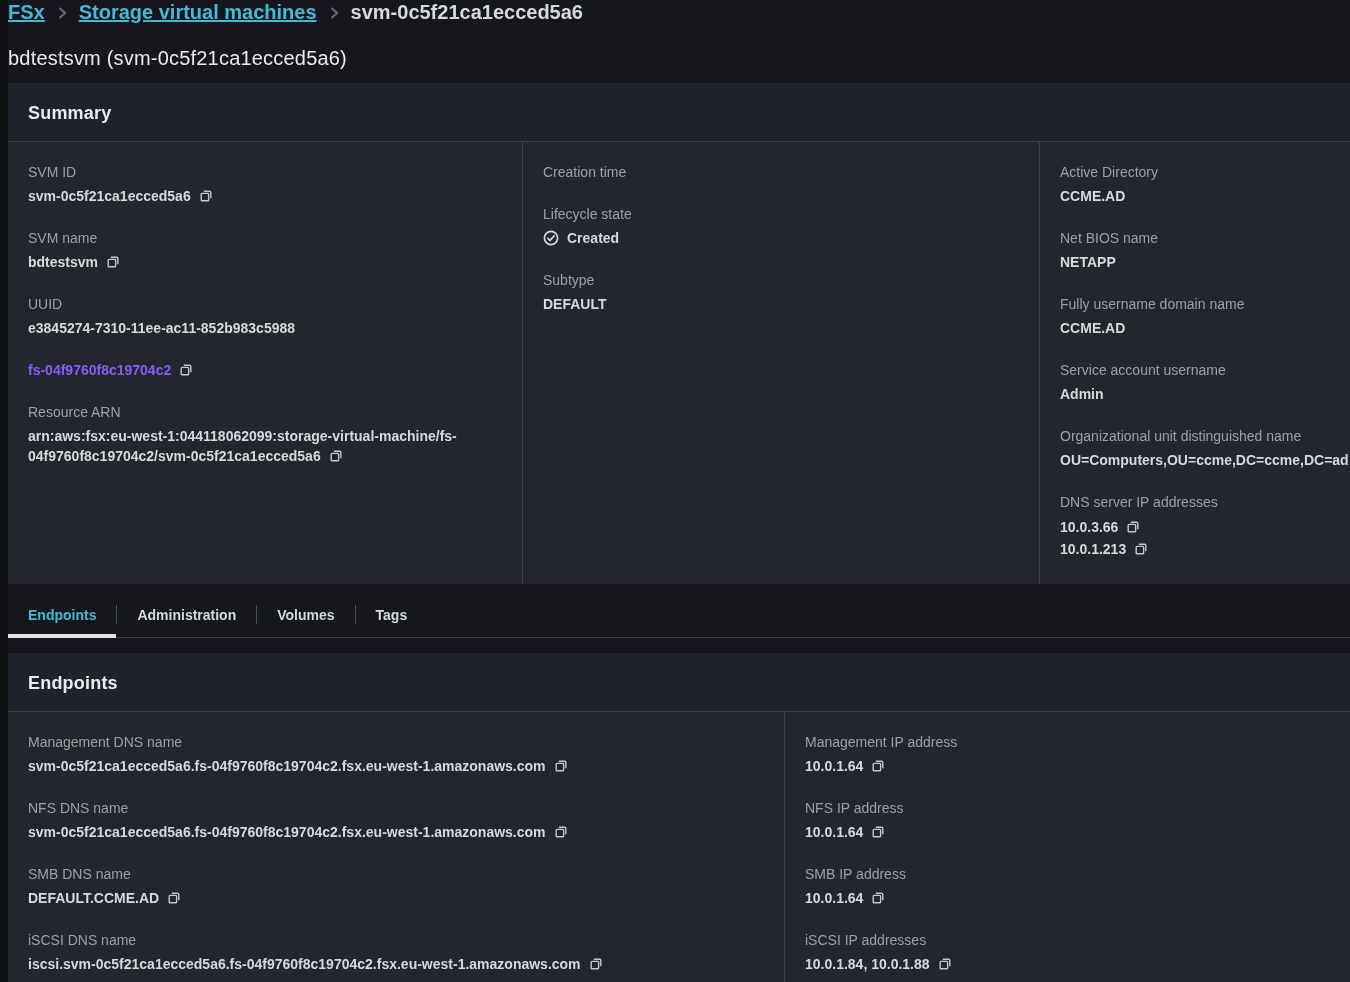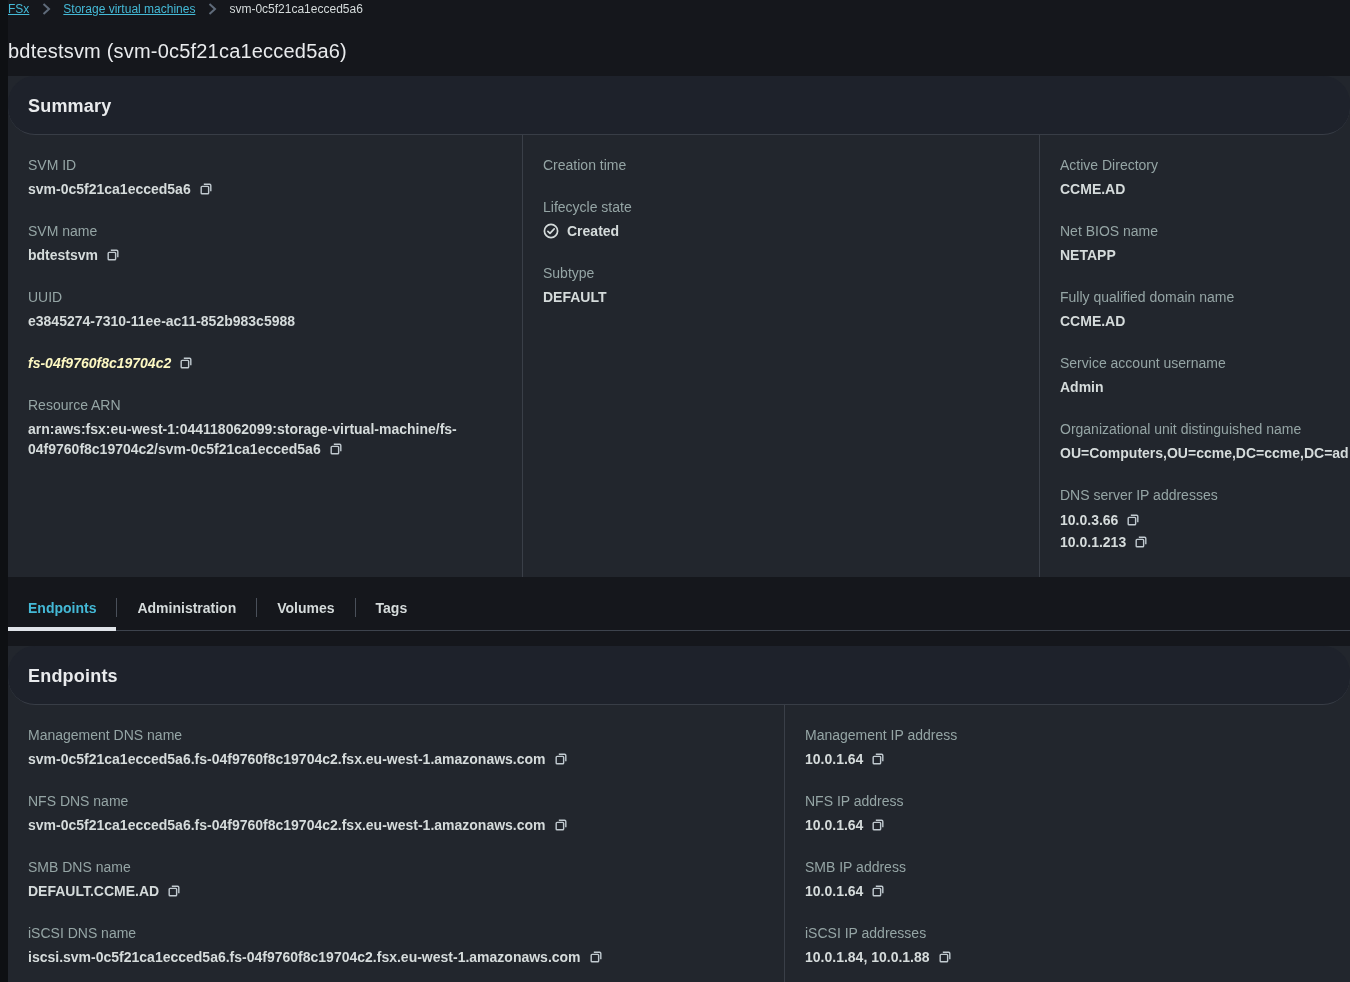--- a/index.html
+++ b/index.html
@@ -12,62 +12,61 @@
   }
   .left-strip {
     position: fixed; left: 0; top: 0; bottom: 0; width: 8px;
     background: #0e1013; z-index: 5;
   }
   .content { padding-left: 8px; }
 
   
   .breadcrumb {
     display: flex; align-items: center;
-    padding-top: 1px; font-size: 12px; font-weight: 400;
+    padding-top: 1px; font-size: 20px; font-weight: 700;
   }
   .breadcrumb a {
     color: #44b9d6; text-decoration: underline; cursor: pointer;
   }
   .crumb-sep { display: inline-flex; margin: 0 9px; }
   .crumb-current { color: #d5dbdb; }
 
   
   h1.page-title {
     font-size: 20px; font-weight: 400; color: #e9ebed;
     letter-spacing: 0.2px; margin: 23px 0 13px 0;
   }
 
   
   .panel { background: #22262d; }
   .panel-header {
     background: #1e222b;
     border-bottom: 1px solid #383d46;
     padding: 20px 36px 17px 20px;
-    border-radius: 27px;
   }
   .panel-header h2 {
     font-size: 18px; font-weight: 700; color: #e9ebed; letter-spacing: 0.2px;
   }
 
   
   .summary-grid { display: grid; grid-template-columns: 515px 517px 1fr; }
   .summary-grid .col { padding: 20px 20px 24px 20px; }
   .summary-grid .col:nth-child(1),
   .summary-grid .col:nth-child(2) { border-right: 1px solid #3a3f48; }
 
   .field { margin-bottom: 22px; }
   .field:last-child { margin-bottom: 0; }
   .field .label { color: #95a5a5; font-size: 14px; line-height: 20px; margin-bottom: 4px; font-weight: 400; }
   .field .value {
     color: #d5dbdb; font-size: 14px; line-height: 20px; font-weight: 700;
     display: flex; align-items: center; gap: 8px;
   }
   .field .value.wrap { display: block; max-width: 460px; overflow-wrap: anywhere; }
   .field .value.wrap .copy-btn { display: inline-flex; vertical-align: -2px; margin-left: 8px; }
-  .value a { color: #fef9c3; text-decoration: none; cursor: pointer; font-style: italic; }
+  .value a { color: #8b5cf6; text-decoration: none; cursor: pointer; }
   .value-row { display: flex; align-items: center; gap: 8px; line-height: 22px; font-weight: 700; }
 
   .copy-btn {
     display: inline-flex; color: #c1cad0; cursor: pointer; flex: none;
   }
   .status-success { color: #6bbd43; display: flex; align-items: center; gap: 8px; font-weight: 400; }
 
   
   .tabbar {
     display: flex; align-items: stretch;
@@ -219,21 +218,21 @@
               <span>CCME.AD</span>
             </div>
         </div>
         <div class="field">
           <div class="label">Net BIOS name</div>
           <div class="value">
               <span>NETAPP</span>
             </div>
         </div>
         <div class="field">
-          <div class="label">Fully qualified domain name</div>
+          <div class="label">Fully username domain name</div>
           <div class="value">
               <span>CCME.AD</span>
             </div>
         </div>
         <div class="field">
           <div class="label">Service account username</div>
           <div class="value">
               <span>Admin</span>
             </div>
         </div>

